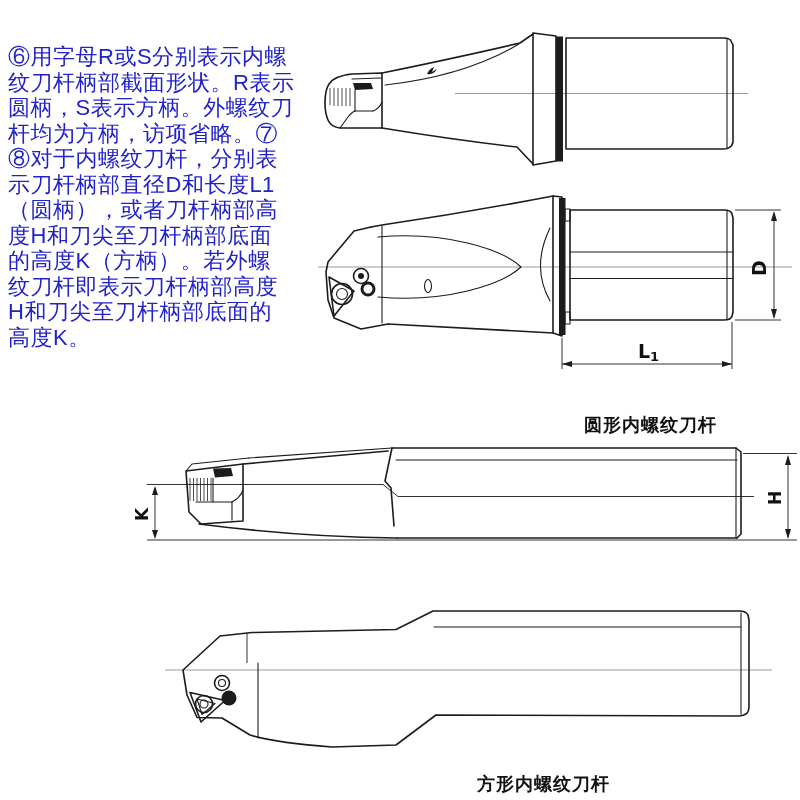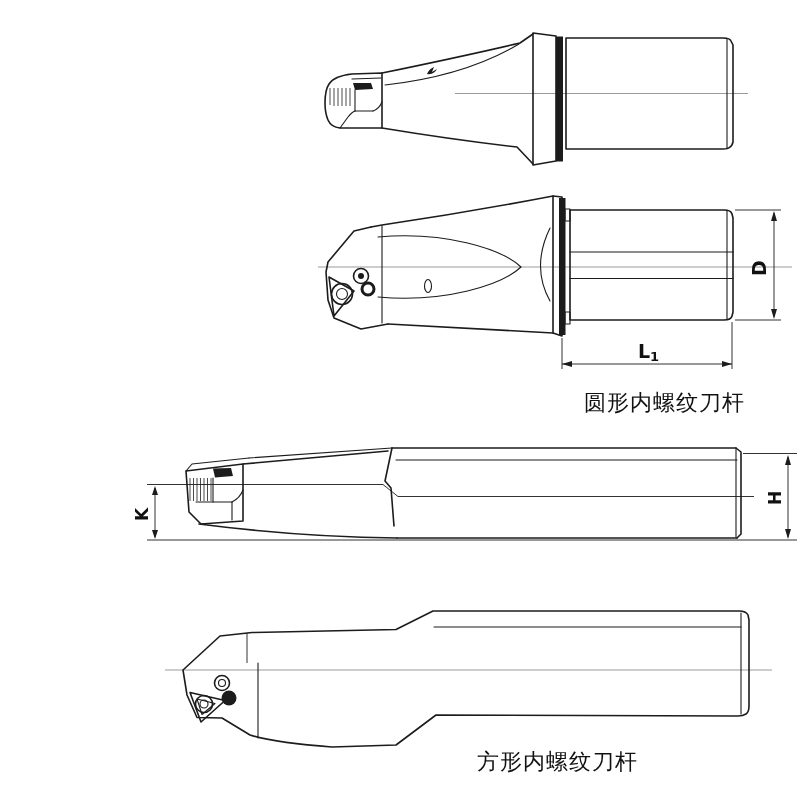--- a/index.html
+++ b/index.html
@@ -1,36 +1,48 @@
 <!DOCTYPE html>
 <html><head>
 <meta charset="utf-8">
 <style>
   html,body{margin:0;padding:0;background:#ffffff;}
   .page{position:relative;width:800px;height:800px;background:#ffffff;overflow:hidden;
         font-family:"Liberation Sans",sans-serif;}
   .note{position:absolute;left:8px;top:44px;width:322px;
         font-size:22px;line-height:25.5px;letter-spacing:0.5px;
         white-space:pre-line;font-weight:500;}
-  .caption{position:absolute;font-size:22px;font-weight:normal;color:#111111;
-           letter-spacing:1px;font-family:"DejaVu Sans","Liberation Sans",sans-serif;}
+  .caption{position:absolute;font-size:18px;font-weight:bold;color:#111111;
+           letter-spacing:1px;font-family:"DejaVu Sans","Liberation Sans",sans-serif;margin-top:25px;}
   svg{position:absolute;overflow:visible;}
   svg text{font-family:"DejaVu Sans","Liberation Sans",sans-serif;font-weight:bold;fill:#111111;}
   .ol{fill:none;stroke:#1c1c1c;stroke-width:1.6;stroke-linejoin:round;stroke-linecap:round;}
   .md{fill:none;stroke:#1c1c1c;stroke-width:1.1;stroke-linejoin:round;stroke-linecap:round;}
   .th{fill:none;stroke:#1c1c1c;stroke-width:0.9;}
   .hatch{fill:none;stroke:#1c1c1c;stroke-width:0.8;}
   .cl{fill:none;stroke:#9a9a9a;stroke-width:1;}
   .dk{fill:#1c1c1c;stroke:none;}
 </style>
 </head>
 <body>
 
 <div class="page">
 
+  <div class="note" style="color: rgb(34, 34, 203);">⑥用字母R或S分别表示内螺
+纹刀杆柄部截面形状。R表示
+圆柄，S表示方柄。外螺纹刀
+杆均为方柄，访项省略。⑦
+⑧对于内螺纹刀杆，分别表
+示刀杆柄部直径D和长度L1
+（圆柄），或者刀杆柄部高
+度H和刀尖至刀杆柄部底面
+的高度K（方柄）。若外螺
+纹刀杆即表示刀杆柄部高度
+H和刀尖至刀杆柄部底面的
+高度K。</div>
 
   <svg style="left:300px;top:28px;" width="500" height="145" viewBox="300 28 500 145">
     <line class="cl" x1="455" y1="93.5" x2="748" y2="93.5"></line>
     <path class="ol" d="M566,38 L723,38 Q730,38 731,41 L733,45 L733,142 Q732,146 730,147 Q728,149 723,149 L566,149 Z"></path>
     <path class="md" d="M727,39 L727,148"></path>
     <path class="ol" d="M533,33 L556,36 L556,161 L533,165 Z"></path>
     <rect class="dk" x="556" y="36.5" width="7" height="125"></rect>
     <path class="ol" d="M382,73 Q460,57 520,43 L533,34"></path>
     <path class="ol" d="M382,128 Q455,140 517,147 L533,164"></path>
     <path class="md" d="M385,85 Q465,76 519,44"></path>

